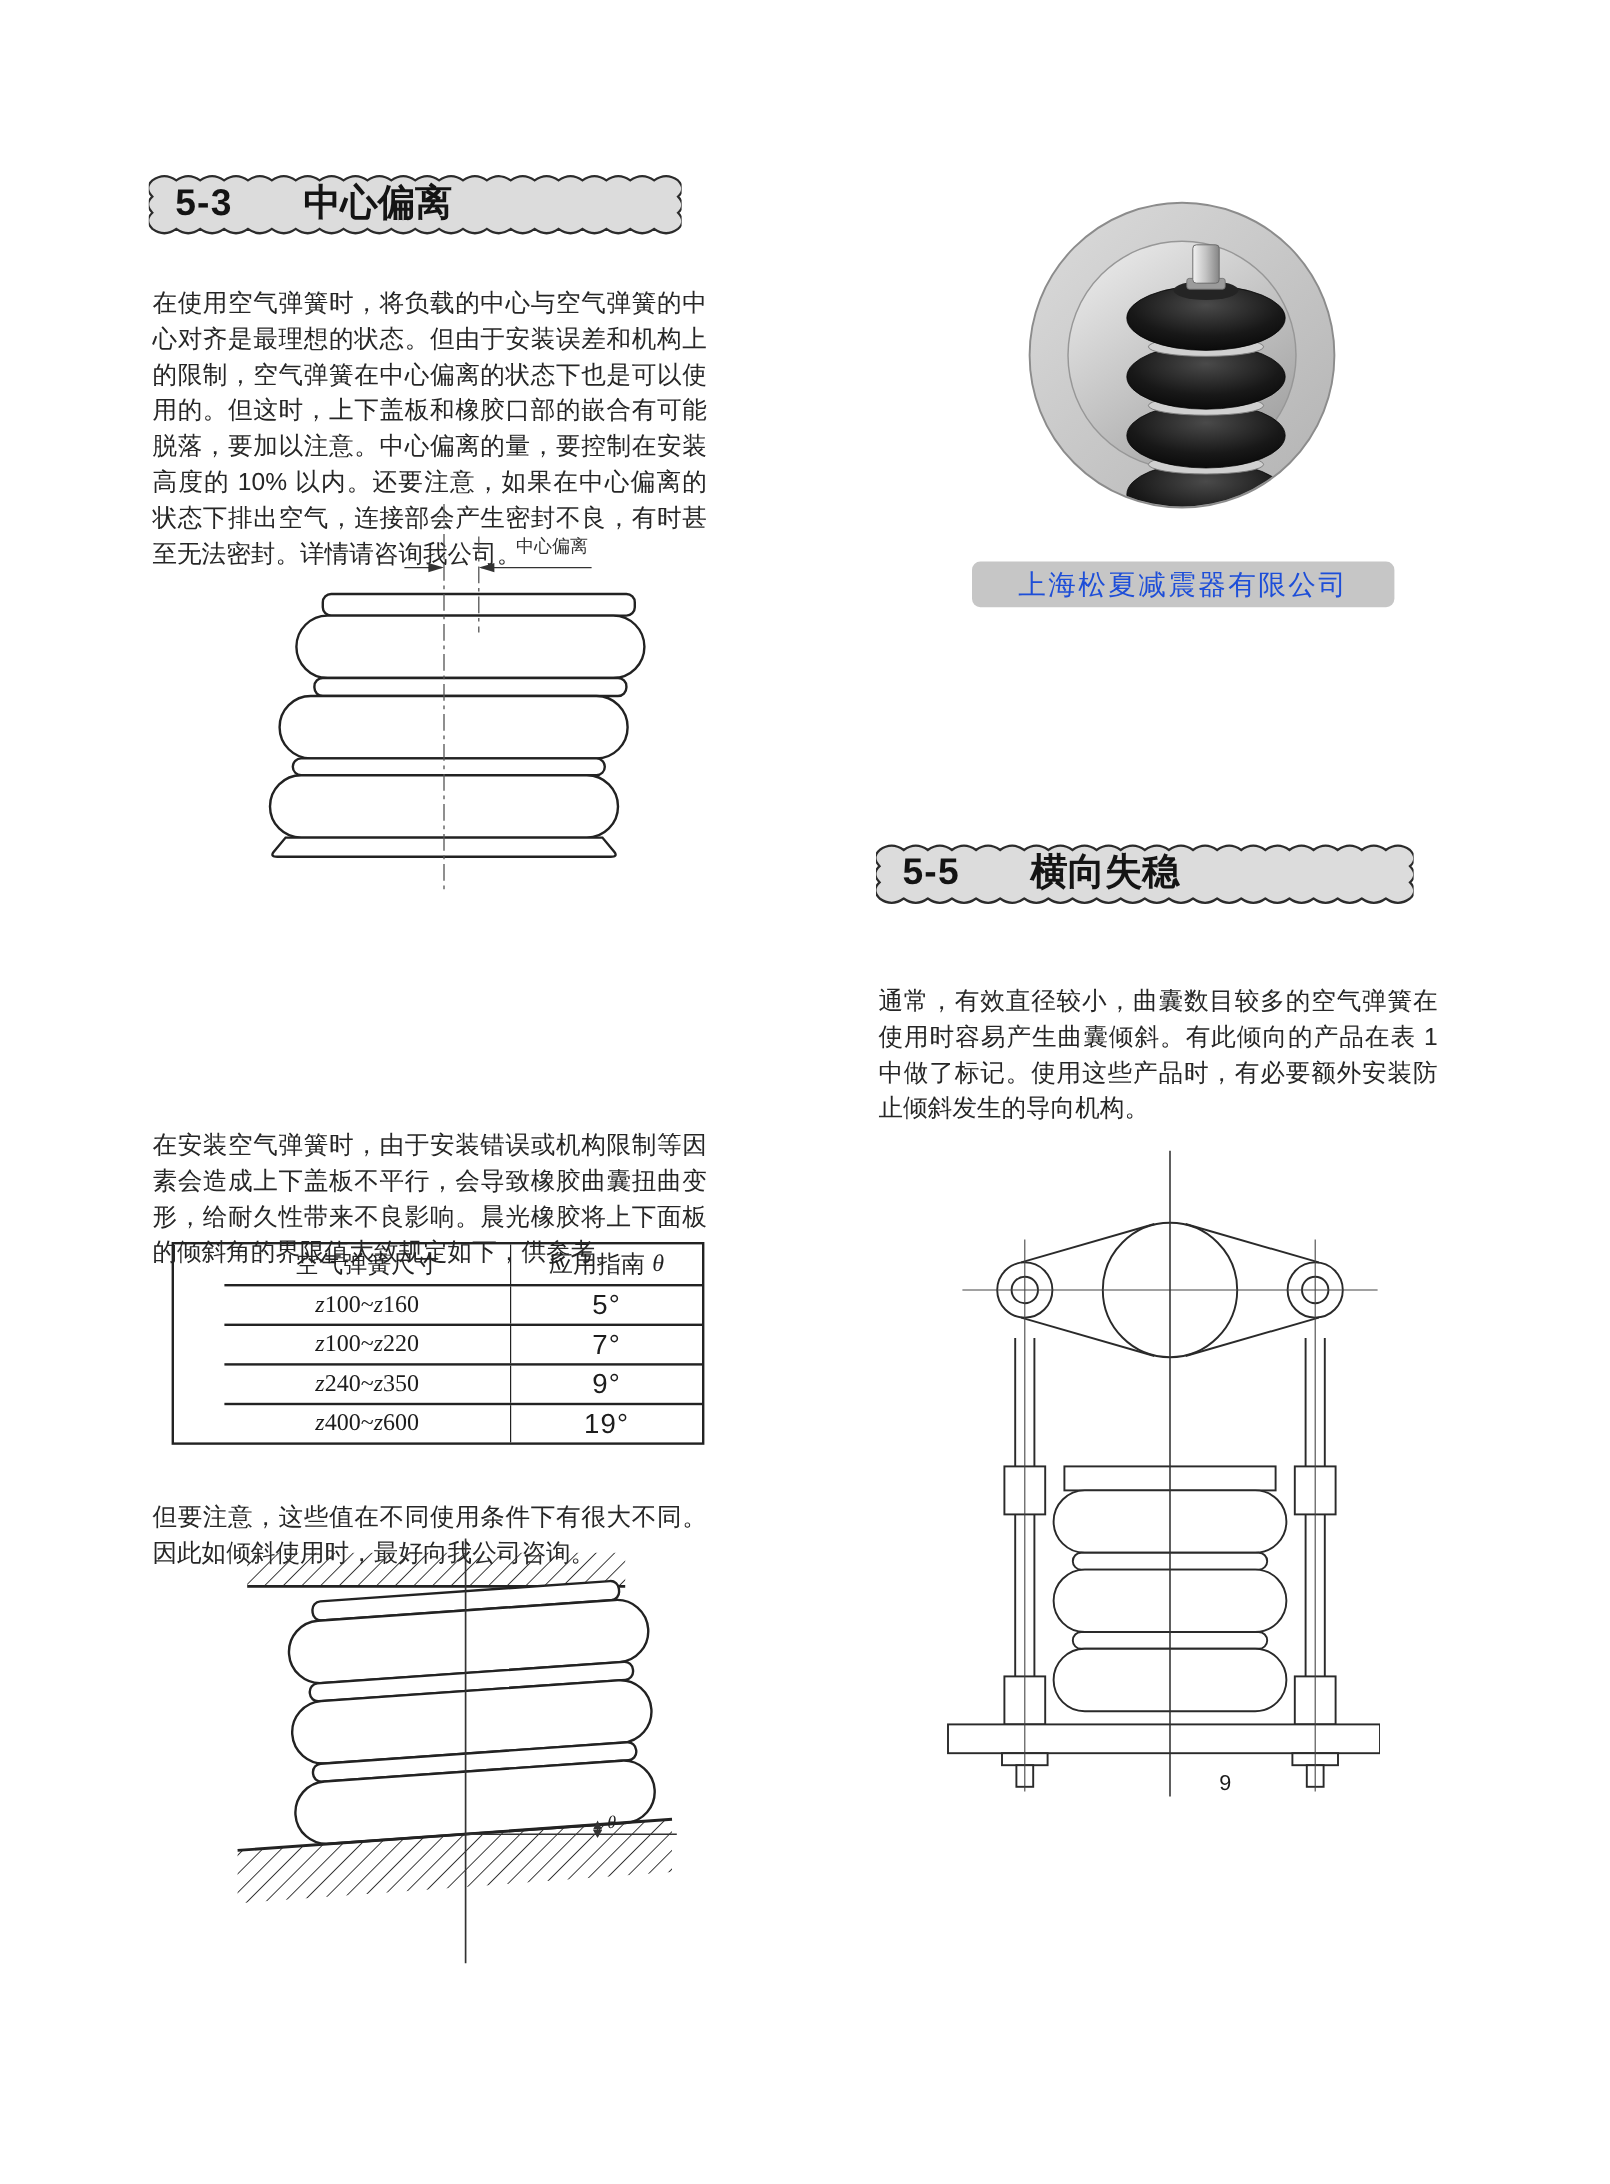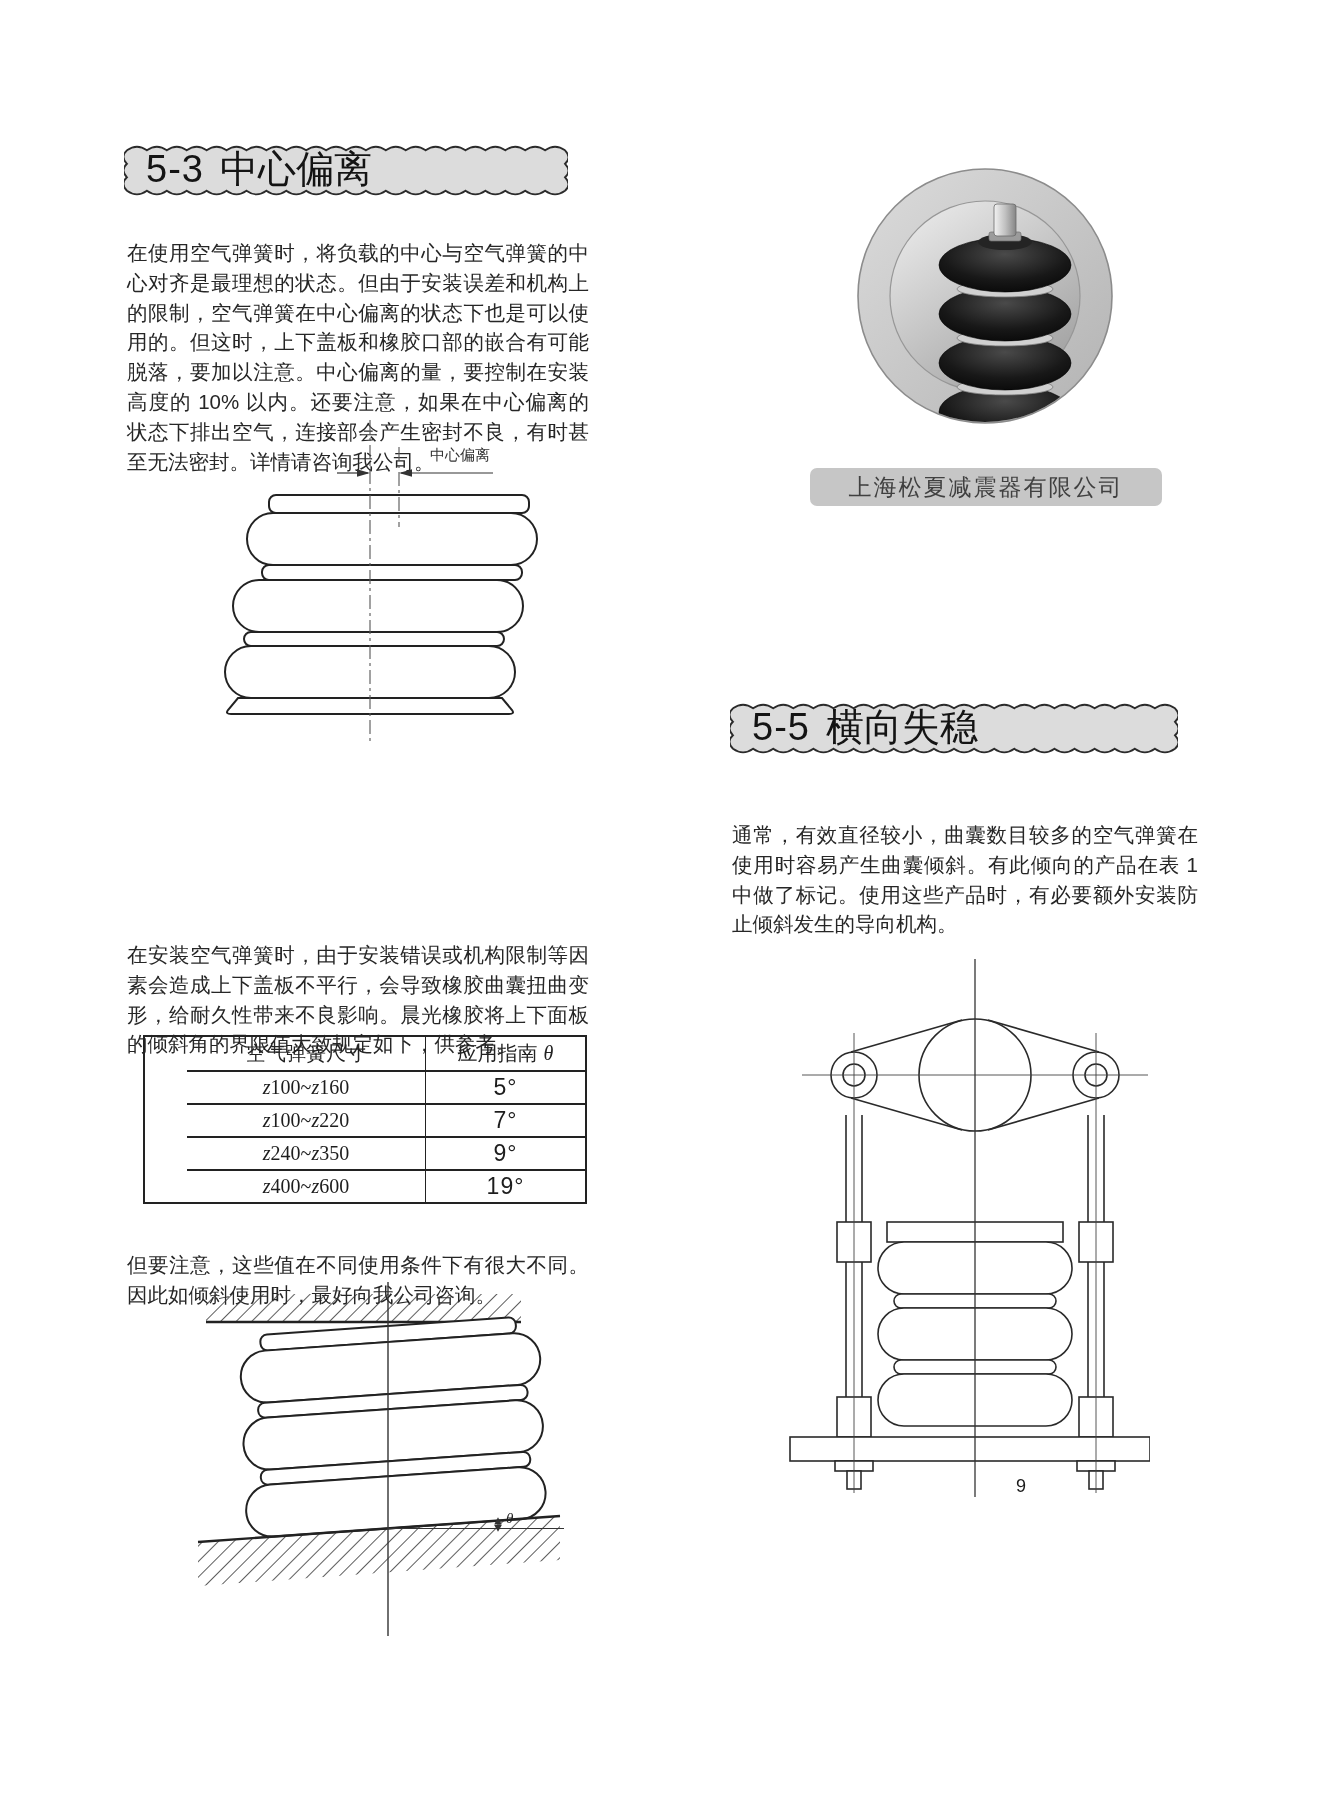--- a/index.html
+++ b/index.html
@@ -3,41 +3,41 @@
 <meta charset="utf-8">
 <style>
   html,body{margin:0;padding:0;background:#ffffff;}
   #page{position:relative;width:1342px;height:1820px;background:#fff;overflow:hidden;
         font-family:"Liberation Sans",sans-serif;color:#262626;}
   .abs{position:absolute;}
   
   .wavyhdr{position:absolute;width:444px;height:58px;}
   .wavyhdr svg{position:absolute;left:0;top:0;width:100%;height:100%;}
   .wavyhdr .hdrtext{position:absolute;left:22px;top:0;height:100%;display:flex;align-items:center;
-        font-size:38px;font-weight:400;color:#141414;}
+        font-size:31px;font-weight:700;color:#141414;gap:43px;}
   .wavyhdr .hdrnum{margin-right:16px;letter-spacing:1px;}
   
   .para{position:absolute;width:462px;font-size:20.5px;line-height:29.8px;text-align:justify;
         overflow-wrap:anywhere;color:#262626;margin-top:44px;}
   
   #tilt-table{position:absolute;left:143px;top:1035px;width:398px;border:2.2px solid #222;padding-left:42px;}
   .trow{display:grid;grid-template-columns:239px 1fr;}
   .trow > div{display:flex;align-items:center;justify-content:center;}
   .trow .c1{border-right:1.8px solid #222;}
   .trow + .trow{border-top:2.2px solid #222;}
   .thead{height:33px;font-size:20px;color:#222;}
   .tdata{height:31px;}
   .size-cell{font-family:"Liberation Serif",serif;font-size:20px;color:#1d1d1d;}
   .size-cell .zz{font-style:italic;}
   .angle-cell{font-size:23px;letter-spacing:1px;color:#1d1d1d;}
   .theta{font-family:"Liberation Serif",serif;font-style:italic;margin-left:6px;}
   
   .banner{position:absolute;left:810px;width:352px;display:flex;align-items:center;justify-content:center;}
   #banner-company{top:468px;height:38px;background:#c6c6c6;border-radius:7px;
-        font-size:23px;letter-spacing:2px;color:#404040;}
+        font-size:23px;letter-spacing:2px;color:#1d4ed8;}
   #banner-subtitle{top:516px;height:42px;background:#595959;border-radius:7px;
         font-size:18px;letter-spacing:1px;color:#f0f0f0;}
   #banner-guide{top:564px;height:43px;background:#555555;border-radius:10px;}
   #banner-guide .lightpart{position:absolute;left:3px;top:3px;bottom:3px;width:63%;background:#ededed;
         border-radius:7px 0 0 7px;clip-path:polygon(0 0,100% 0,87% 100%,0 100%);}
   #banner-guide .cn{position:absolute;left:40px;top:0;height:100%;display:flex;align-items:center;
         font-size:21px;letter-spacing:2px;color:#1a1a1a;}
   #banner-guide .en{position:absolute;left:66%;right:0;top:0;height:100%;display:flex;align-items:center;
         justify-content:center;font-size:20px;font-weight:bold;color:#ffffff;letter-spacing:1px;}
   #page-number{position:absolute;left:1016px;top:1476px;font-size:18px;color:#1a1a1a;}

